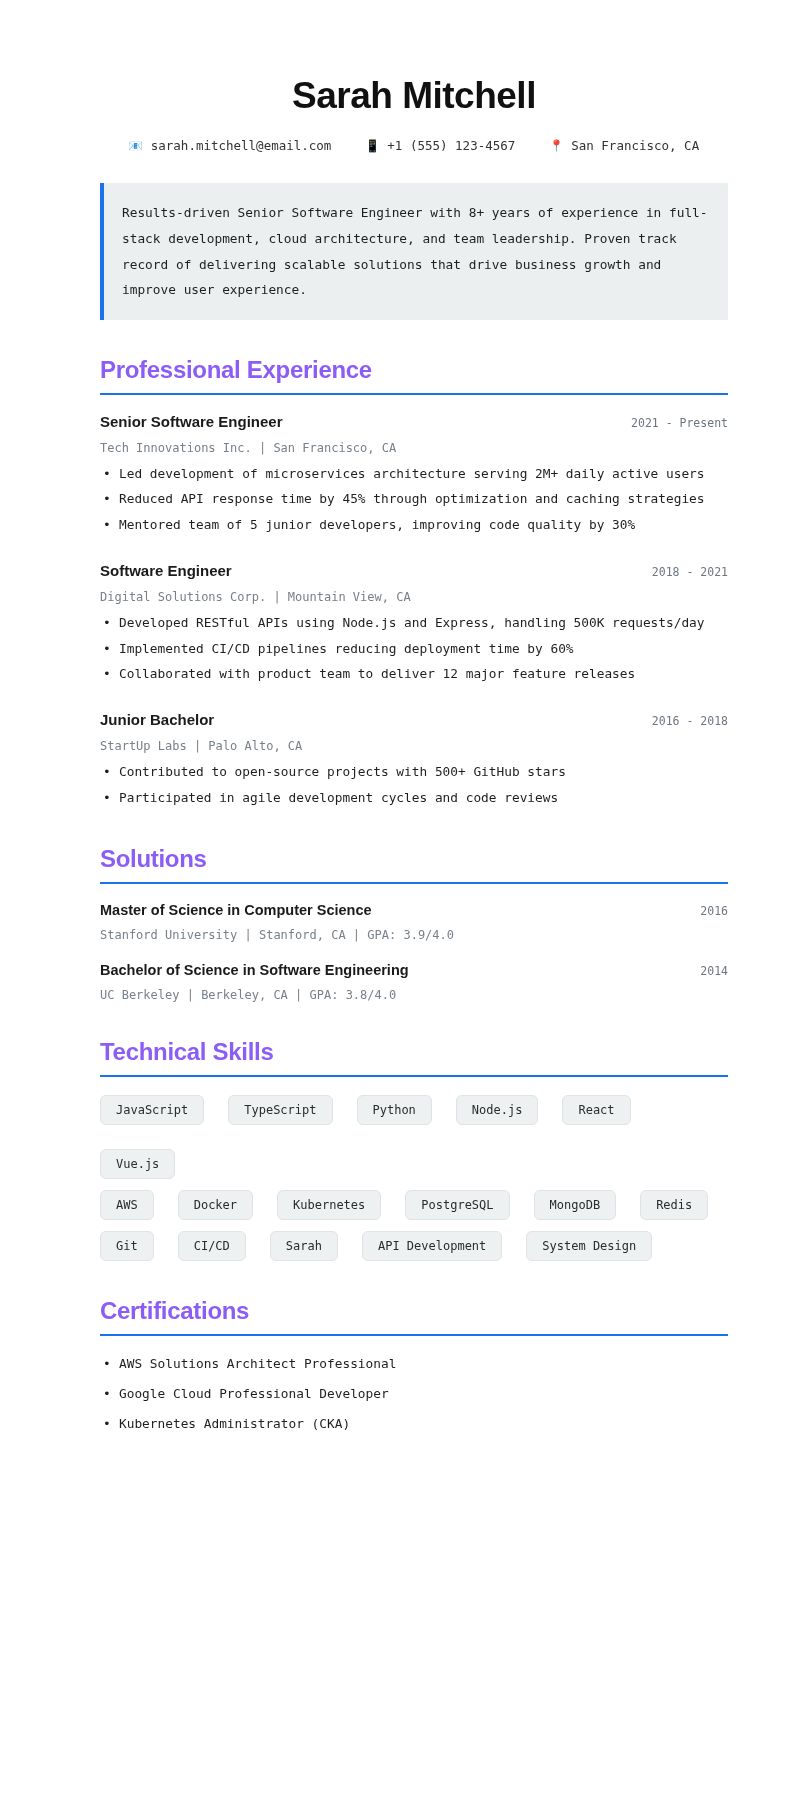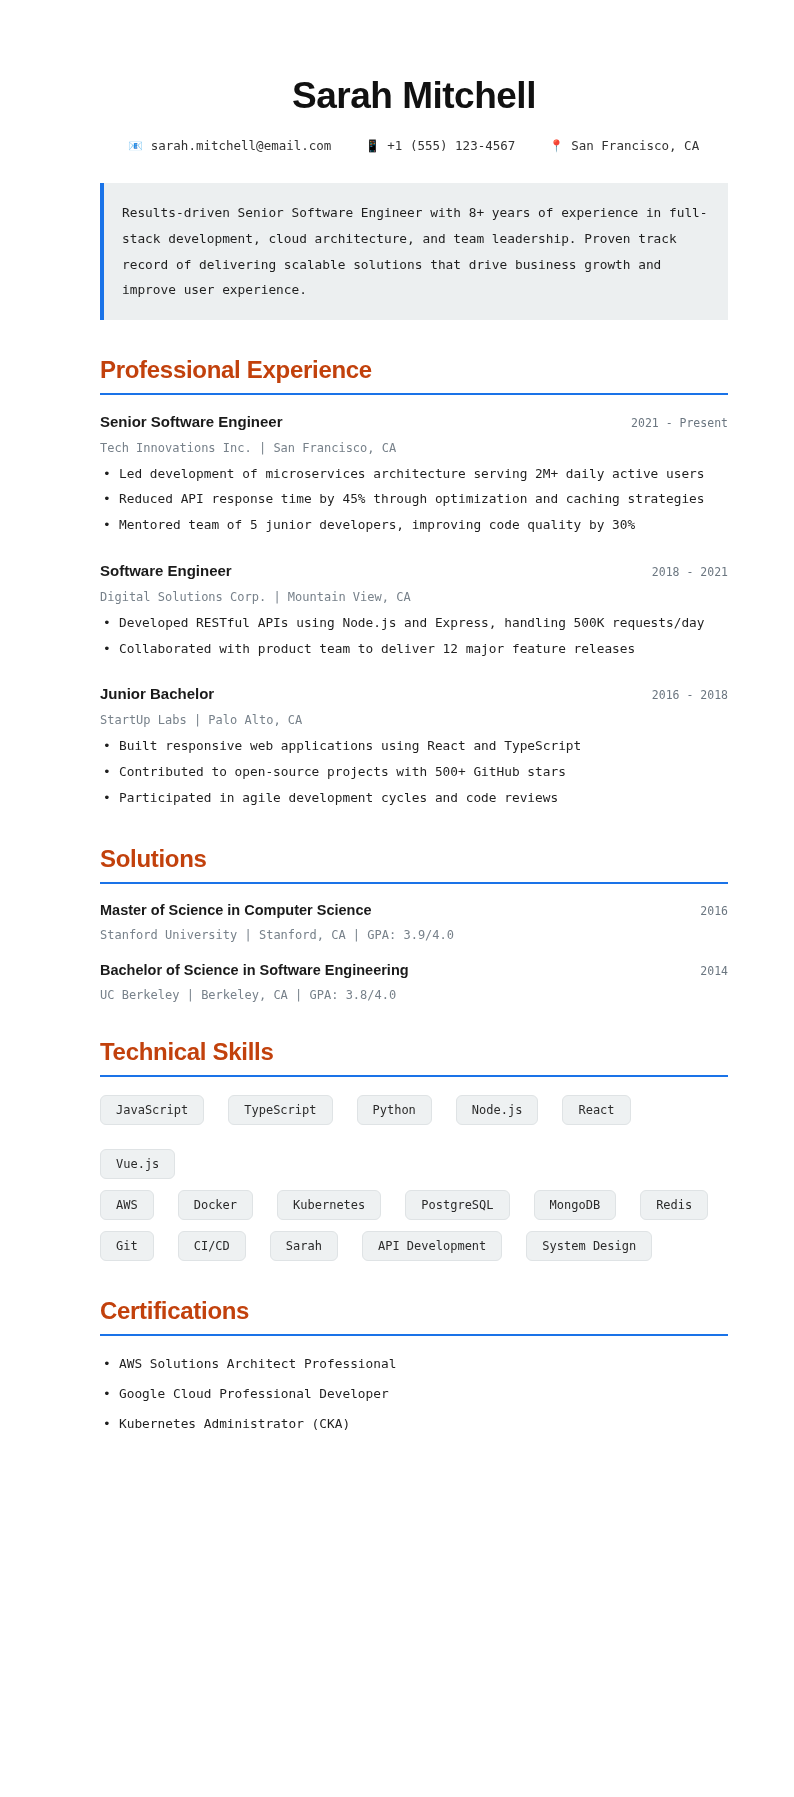--- a/index.html
+++ b/index.html
@@ -46,21 +46,21 @@
     line-height: 2.0;
     color: #1f1f1f;
   }
 
   
   .section { margin-top: 36px; }
   .section-title {
     font-family: "Liberation Sans", sans-serif;
     font-weight: bold;
     font-size: 24px;
-    color: #c2410c;
+    color: #8b5cf6;
     margin: 0 0 9px 0;
     letter-spacing: -0.3px;
   }
   .section-rule { height: 2px; background: #1a73e8; width: 100%; }
   .section-body { margin-top: 18px; }
 
   
   .job { margin-bottom: 26px; }
   .job:last-child { margin-bottom: 0; }
   .job-head {
@@ -209,31 +209,31 @@
           </ul>
         </div>
         <div class="job">
           <div class="job-head">
             <div class="job-title">Software Engineer</div>
             <div class="job-dates">2018 - 2021</div>
           </div>
           <div class="job-meta">Digital Solutions Corp. | Mountain View, CA</div>
           <ul class="bullets">
             <li>Developed RESTful APIs using Node.js and Express, handling 500K requests/day</li>
+            <li>Implemented CI/CD pipelines reducing deployment time by 60%</li>
             <li>Collaborated with product team to deliver 12 major feature releases</li>
           </ul>
         </div>
         <div class="job">
           <div class="job-head">
             <div class="job-title">Junior Bachelor</div>
             <div class="job-dates">2016 - 2018</div>
           </div>
           <div class="job-meta">StartUp Labs | Palo Alto, CA</div>
           <ul class="bullets">
-            <li>Built responsive web applications using React and TypeScript</li>
             <li>Contributed to open-source projects with 500+ GitHub stars</li>
             <li>Participated in agile development cycles and code reviews</li>
           </ul>
         </div>
       </div>
   </div>
 
   <div class="section">
     <h2 class="section-title">Solutions</h2>
     <div class="section-rule"></div>

